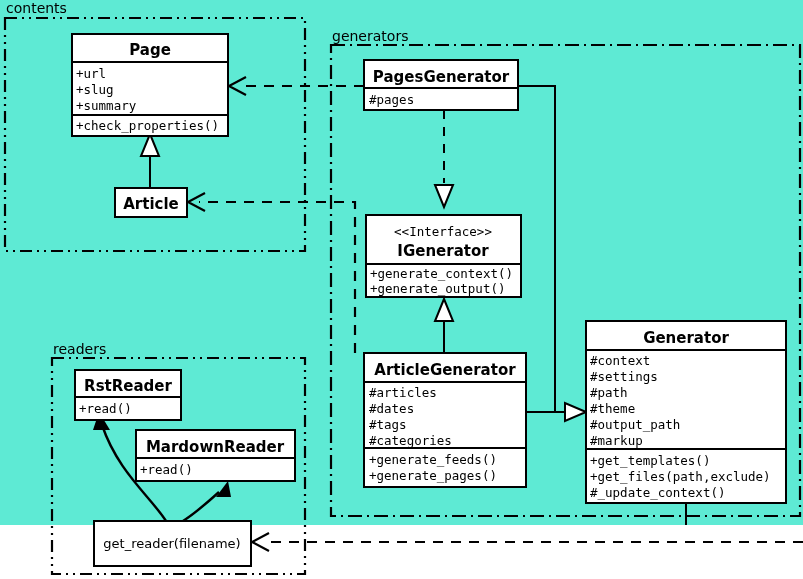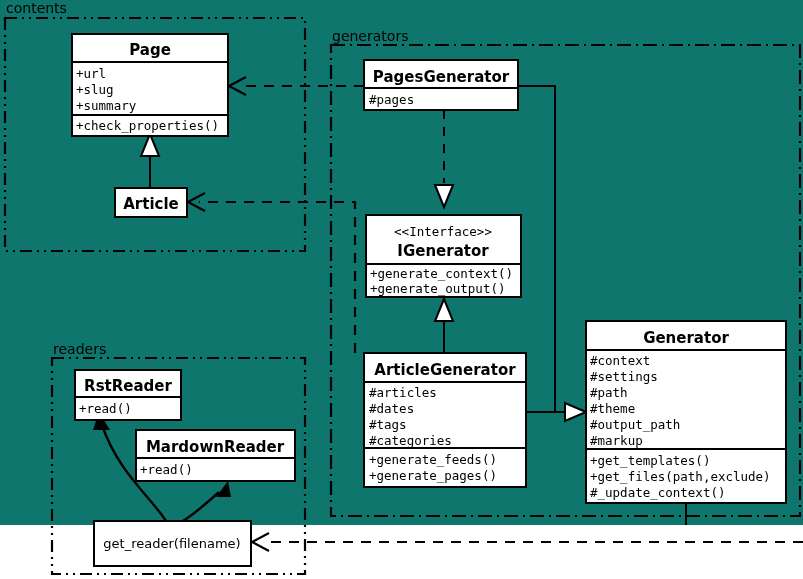--- a/index.html
+++ b/index.html
@@ -1,18 +1,18 @@
 <!DOCTYPE html>
 <html><head>
 <meta charset="utf-8">
 <style>
   html,body{margin:0;padding:0;background:#ffffff;}
   body{width:803px;height:579px;overflow:hidden;
        font-family:"DejaVu Sans", sans-serif;}
-  #canvas{position:relative;width:803px;height:525px;background:#0f766e;}
+  #canvas{position:relative;width:803px;height:525px;background:#5eead4;}
   svg{position:absolute;left:0;top:0;width:803px;height:579px;}
   .pkg-label{font-family:"DejaVu Sans", sans-serif;font-size:14px;fill:#000;}
   .cls-name{font-family:"DejaVu Sans", sans-serif;font-size:15px;font-weight:bold;fill:#000;text-anchor:middle;}
   .cls-stereo{font-family:"DejaVu Sans Mono", monospace;font-size:12.5px;fill:#000;text-anchor:middle;}
   .cls-mem{font-family:"DejaVu Sans Mono", monospace;font-size:12.5px;fill:#000;}
   .fn-label{font-family:"DejaVu Sans", sans-serif;font-size:13px;fill:#000;text-anchor:middle;}
   .box{fill:#ffffff;stroke:#000000;stroke-width:2;}
   .sep{stroke:#000000;stroke-width:2;}
   .solid{stroke:#000000;stroke-width:2;fill:none;}
   .dash{stroke:#000000;stroke-width:2.2;fill:none;stroke-dasharray:10 8;}

